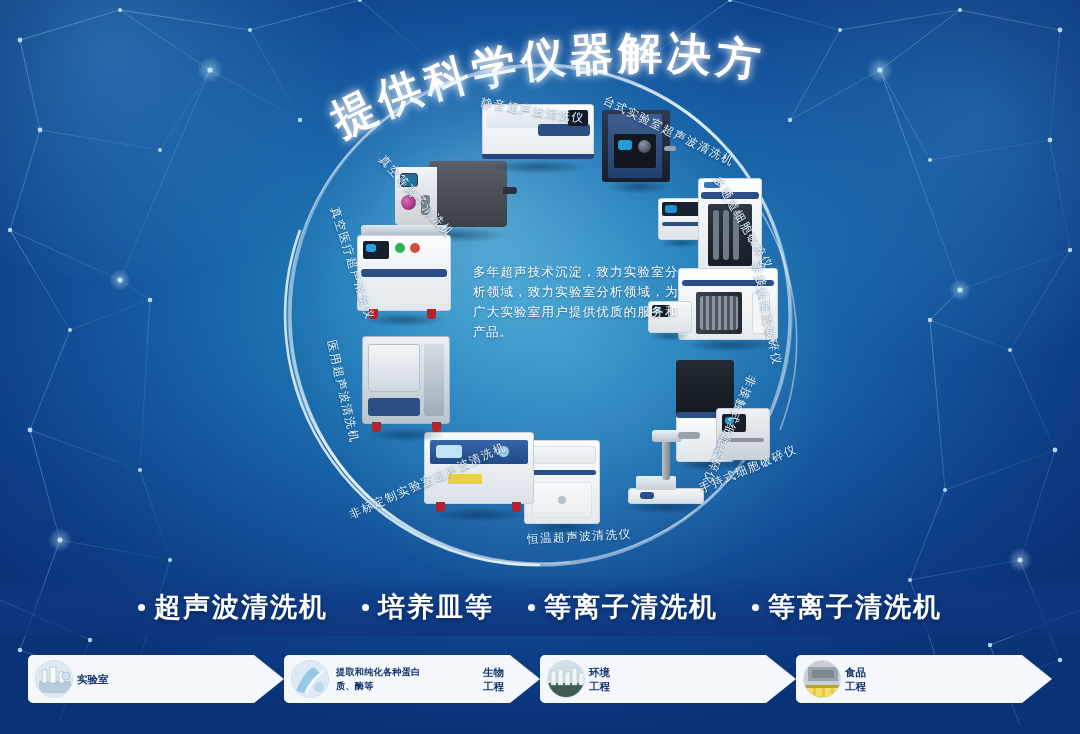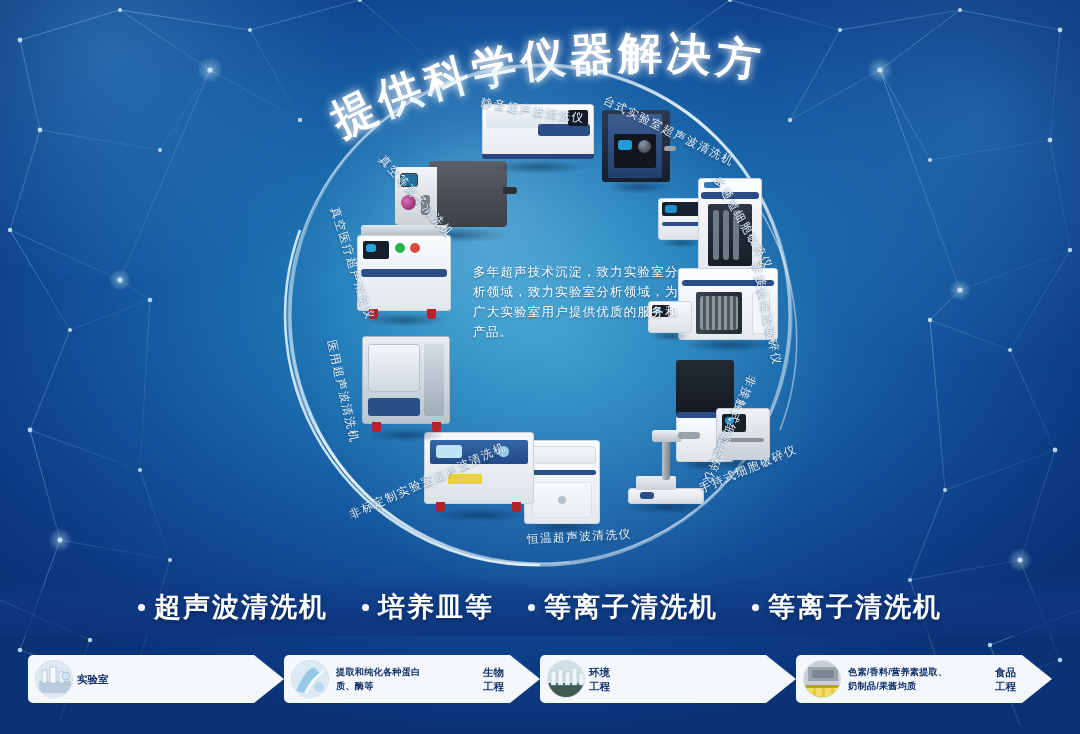--- a/index.html
+++ b/index.html
@@ -471,19 +471,18 @@
             <g fill="#f3dd6a">
               <rect x="3" y="27" width="6" height="8"></rect>
                 <rect x="12" y="27" width="6" height="8"></rect>
               <rect x="21" y="27" width="6" height="8"></rect>
                 <rect x="30" y="27" width="6" height="8"></rect>
             </g>
             <rect x="4" y="6" width="30" height="14" fill="#9aa4ad"></rect>
             <rect x="8" y="9" width="22" height="8" fill="#7d8892"></rect>
           </svg>
         </div>
-        <div class="chip-text">色素/香料/营养素提取、<br>奶制品/果酱均质</div>
         <div class="chip-tag">食品<br>工程</div>
       </div>
     </div>
 
   </div>
 </div>
 
 </body></html>

